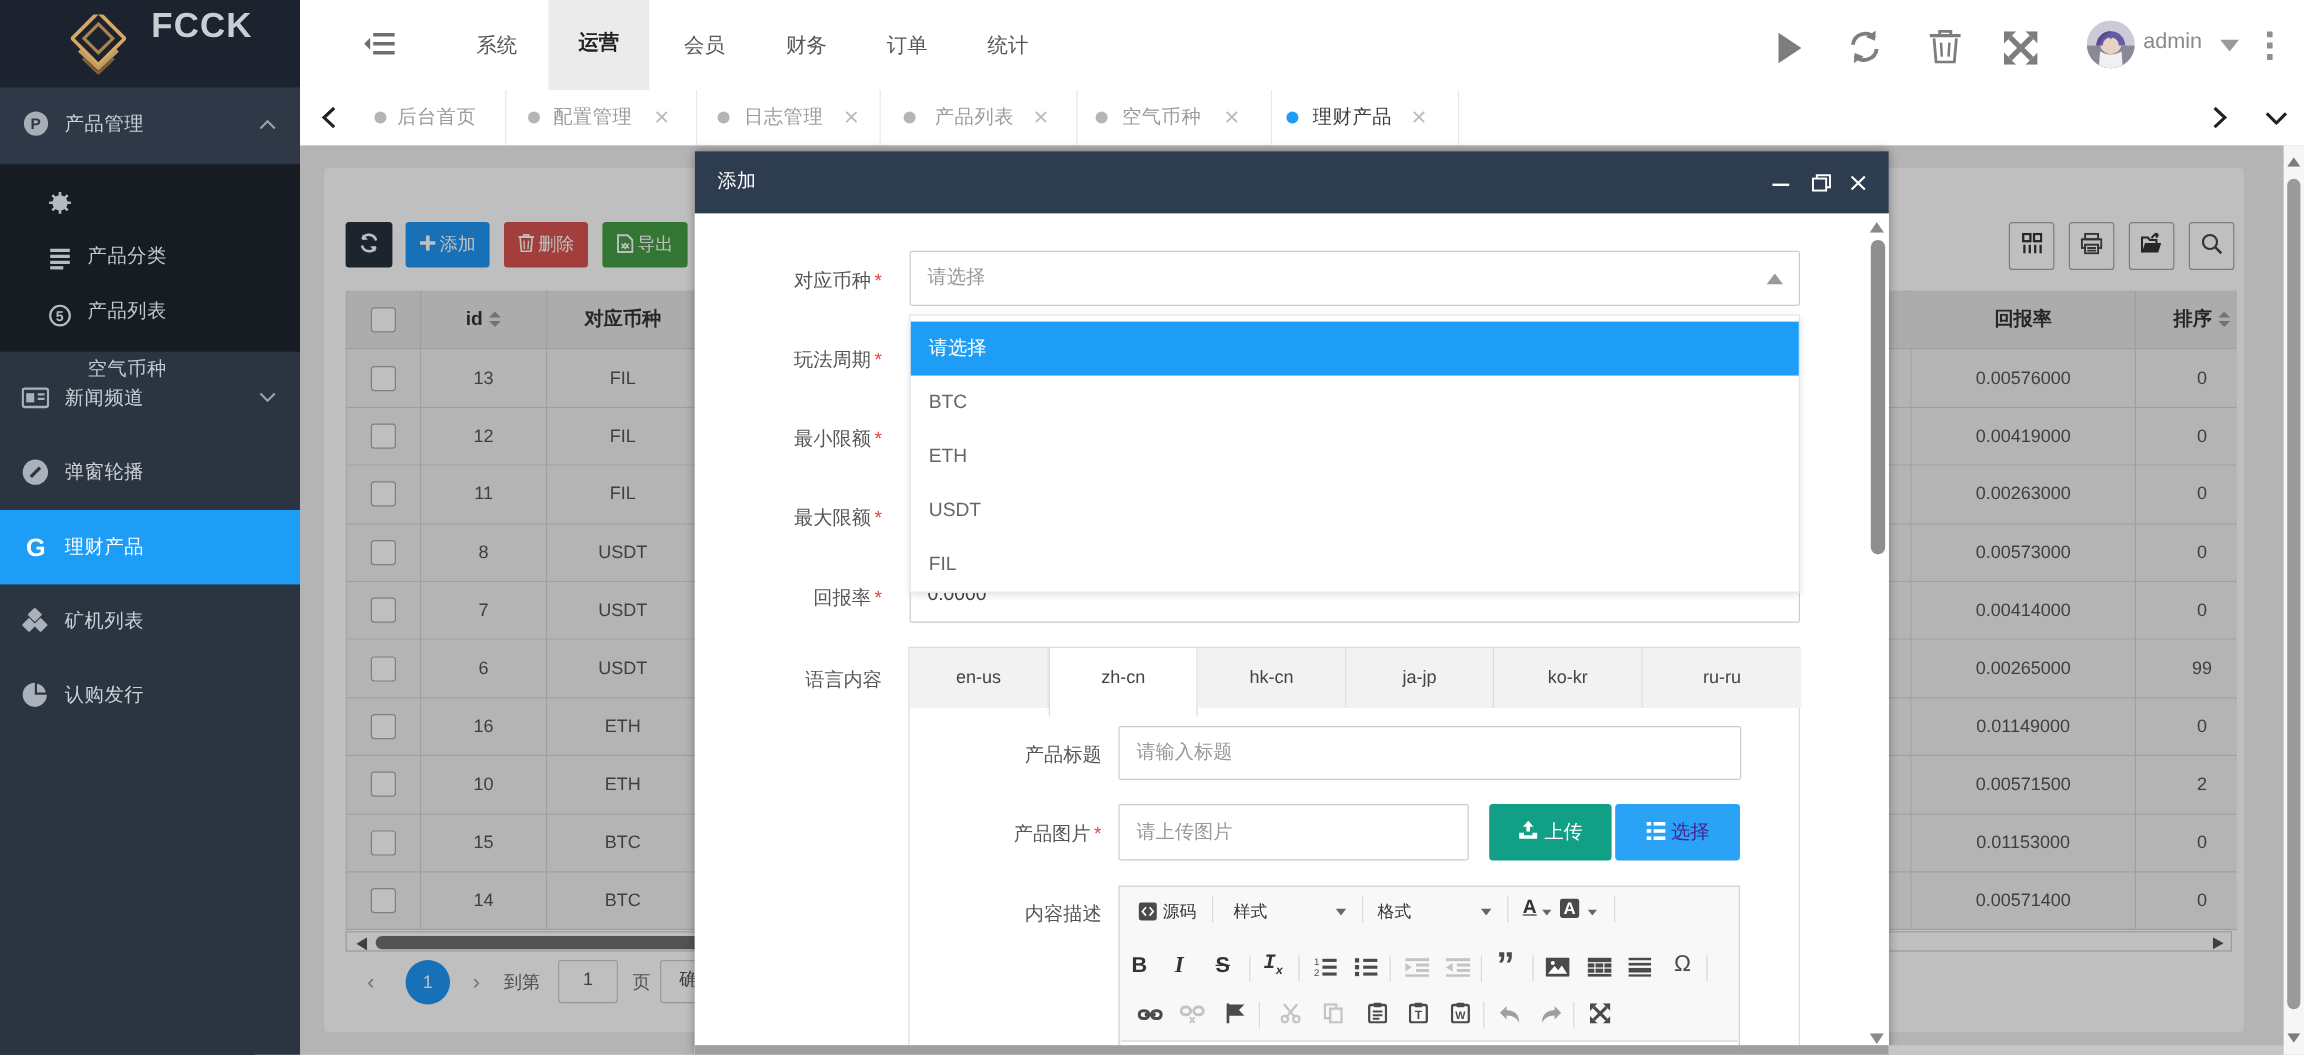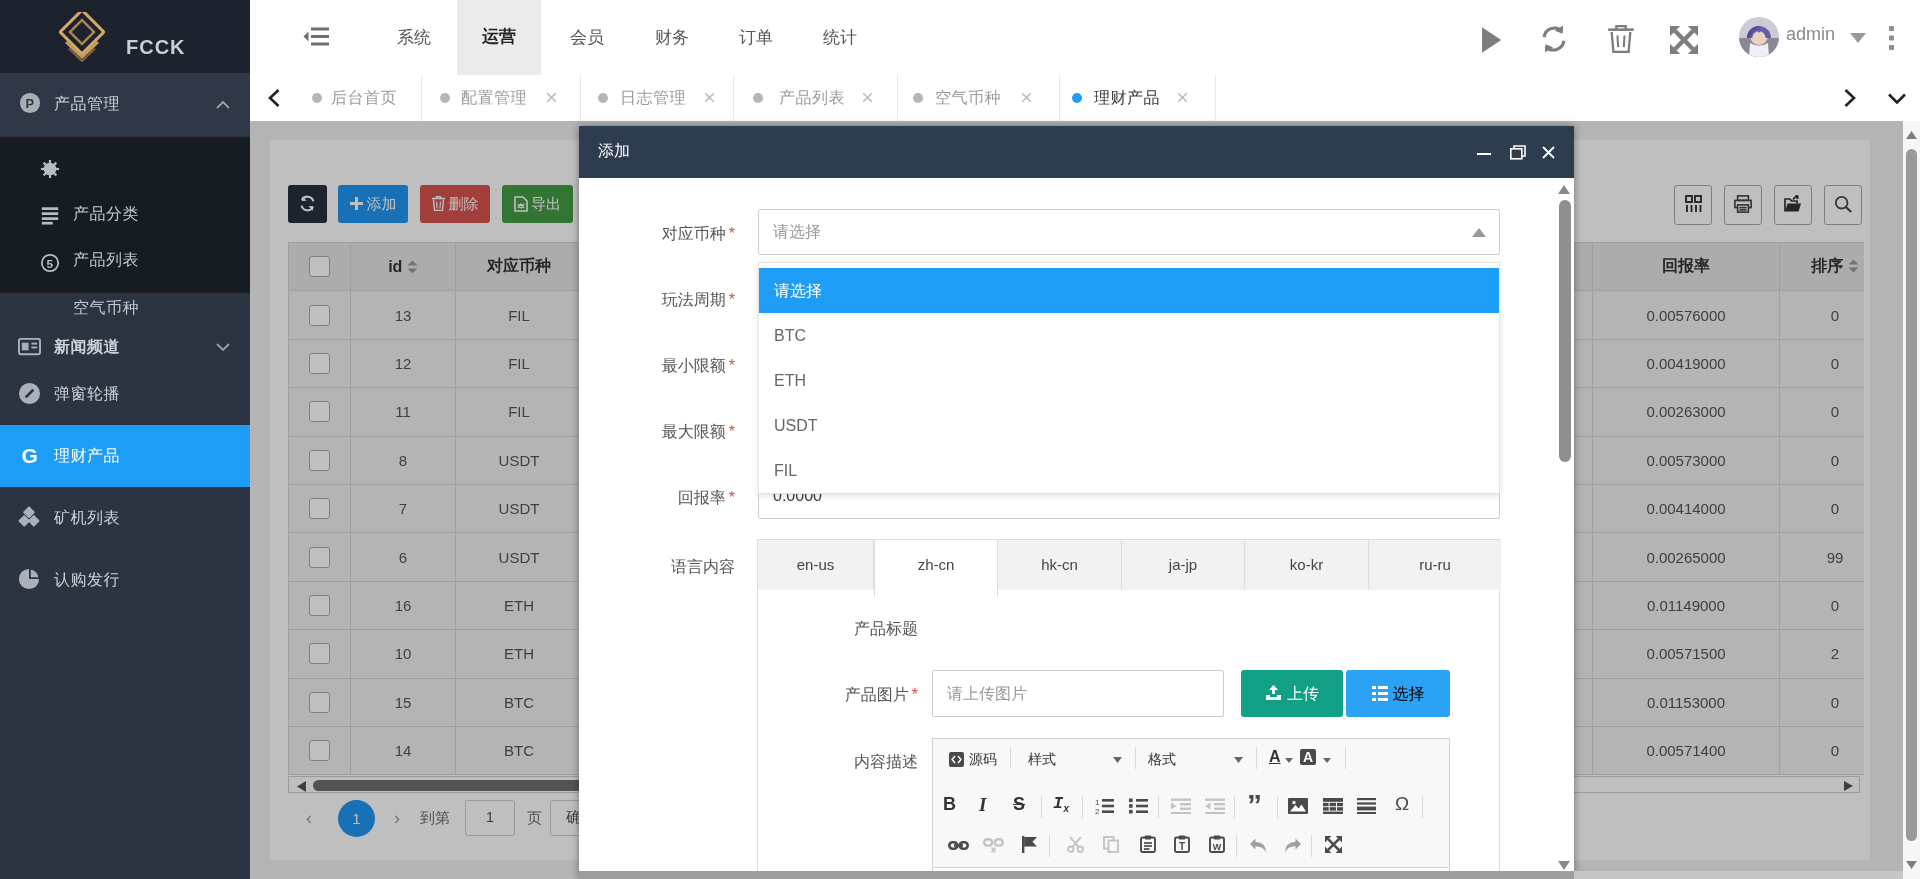--- a/index.html
+++ b/index.html
@@ -1,20 +1,20 @@
 <!DOCTYPE html>
 <html><head><meta charset="utf-8">
 <style>
 *{margin:0;padding:0;box-sizing:border-box;}
 html,body{width:1920px;height:879px;overflow:hidden;font-family:"Liberation Sans",sans-serif;background:#fff;}
 .abs{position:absolute;}
 
 #sidebar{position:absolute;left:0;top:0;width:250px;height:879px;background:#2b3441;z-index:30;}
 #logo{position:absolute;left:0;top:0;width:250px;height:73px;background:#1d232e;}
-#logo .word{position:absolute;left:126px;top:36px;font-size:20px;font-weight:bold;color:#c9cdd4;letter-spacing:1px;}
+#logo .word{position:absolute;left:126px;top:6px;font-size:29px;font-weight:bold;color:#c9cdd4;letter-spacing:1px;}
 .mitem{position:absolute;left:0;width:250px;height:62px;color:#cdd2d9;font-size:16px;letter-spacing:0.5px;}
 .mitem .txt{position:absolute;left:54px;top:50%;transform:translateY(-50%);}
 .mitem .ic{position:absolute;left:18px;top:50%;transform:translateY(-50%);width:24px;height:24px;color:#aab1ba;}
 .mitem .chev{position:absolute;right:20px;top:50%;transform:translateY(-50%);color:#9aa1ab;}
 #submenu{position:absolute;left:0;top:137px;width:250px;height:156px;background:#171c23;}
 .sitem{position:absolute;left:0;width:250px;height:49px;color:#c3c8cf;font-size:16px;letter-spacing:0.5px;}
 .sitem .txt{position:absolute;left:73px;top:50%;transform:translateY(-50%);margin-top:44px;}
 .sitem .ic{position:absolute;left:40px;top:50%;transform:translateY(-50%);width:22px;height:22px;color:#b7bcc4;}
 .active-m{background:#1e9df7;color:#fff;}
 .active-m .ic{color:#fff;}
@@ -104,21 +104,21 @@
    <span class="txt">产品列表</span>
   </div>
   <div class="sitem" style="top:102px;">
    <span class="ic"><svg viewBox="0 0 22 22" width="20" height="20">
             <circle cx="11" cy="11" r="9" fill="none" stroke="#b7bcc4" stroke-width="2"></circle>
             <text x="11" y="16" font-size="13" font-weight="bold" text-anchor="middle" fill="#b7bcc4">5</text>
           </svg></span>
    <span class="txt">空气币种</span>
   </div>
  </div>
- <div class="mitem" style="top:316px;font-weight:bold;">
+ <div class="mitem" style="top:301px;">
   <span class="ic"><svg viewBox="0 0 24 24" width="23" height="23">
           <rect x="1" y="4" width="22" height="16" rx="2" fill="none" stroke="#aab1ba" stroke-width="2"></rect>
           <rect x="4" y="8" width="7" height="8" fill="#aab1ba"></rect>
           <line x1="14" y1="9" x2="20" y2="9" stroke="#aab1ba" stroke-width="2"></line>
           <line x1="14" y1="13" x2="20" y2="13" stroke="#aab1ba" stroke-width="2"></line>
         </svg></span>
   <span class="txt">新闻频道</span>
   <span class="chev"><svg width="14" height="9" viewBox="0 0 14 9">
           <path d="M1 1 L7 7 L13 1" stroke="#9aa1ab" stroke-width="1.8" fill="none"></path>
         </svg></span>
@@ -506,27 +506,28 @@
   <div class="abs" style="left:178px;top:361px;width:743px;height:51px;border:1px solid #ddd;background:#f2f2f2;">
    <div class="ltab" style="left:0;width:116px;">en-us</div>
    <div class="ltab" style="left:116px;width:124px;background:#fff;height:57px;border-left:1px solid #ddd;">zh-cn</div>
    <div class="ltab" style="left:240px;width:124px;">hk-cn</div>
    <div class="ltab" style="left:364px;width:123px;">ja-jp</div>
    <div class="ltab" style="left:487px;width:124px;">ko-kr</div>
    <div class="ltab" style="left:611px;width:132px;border-right:none;">ru-ru</div>
   </div>
   <div class="abs" style="left:178px;top:412px;width:743px;height:289px;border-left:1px solid #ddd;border-right:1px solid #ddd;"></div>
   <div class="formlabel" style="left:209px;top:441px;width:130px;">产品标题</div>
+  <div class="finput" style="left:353px;top:427px;width:519px;height:45px;line-height:43px;padding-left:14px;">请输入标题</div>
   <div class="formlabel" style="left:199px;top:507px;width:140px;">产品图片<span class="req">*</span></div>
   <div class="finput" style="left:353px;top:492px;width:292px;height:47px;line-height:45px;padding-left:14px;">请上传图片</div>
   <div class="abs" style="left:662px;top:492px;width:102px;height:47px;background:#11a086;border-radius:3px;color:#fff;font-size:16px;text-align:center;line-height:47px;"><svg width="17" height="16" viewBox="0 0 17 16" style="vertical-align:-2px;margin-right:5px;">
           <path d="M8.5 0 L13 5 H10 V9 H7 V5 H4 Z" fill="#fff"></path>
           <path d="M1 10 V15 H16 V10 H12 V12 H5 V10 Z" fill="#fff"></path>
         </svg>上传</div>
-  <div class="abs" style="left:767px;top:492px;width:104px;height:47px;background:#2aa2f6;border-radius:3px;color:#000000;font-size:16px;text-align:center;line-height:47px;"><svg width="16" height="15" viewBox="0 0 16 15" style="vertical-align:-2px;margin-right:5px;">
+  <div class="abs" style="left:767px;top:492px;width:104px;height:47px;background:#2aa2f6;border-radius:3px;color:#4c1d95;font-size:16px;text-align:center;line-height:47px;"><svg width="16" height="15" viewBox="0 0 16 15" style="vertical-align:-2px;margin-right:5px;">
           <g fill="#fff">
             <rect x="0" y="0" width="4" height="3"></rect>
             <rect x="0" y="6" width="4" height="3"></rect>
             <rect x="0" y="12" width="4" height="3"></rect>
             <rect x="6" y="0" width="10" height="3"></rect>
             <rect x="6" y="6" width="10" height="3"></rect>
             <rect x="6" y="12" width="10" height="3"></rect>
           </g>
         </svg>选择</div>
   <div class="formlabel" style="left:209px;top:574px;width:130px;">内容描述</div>

